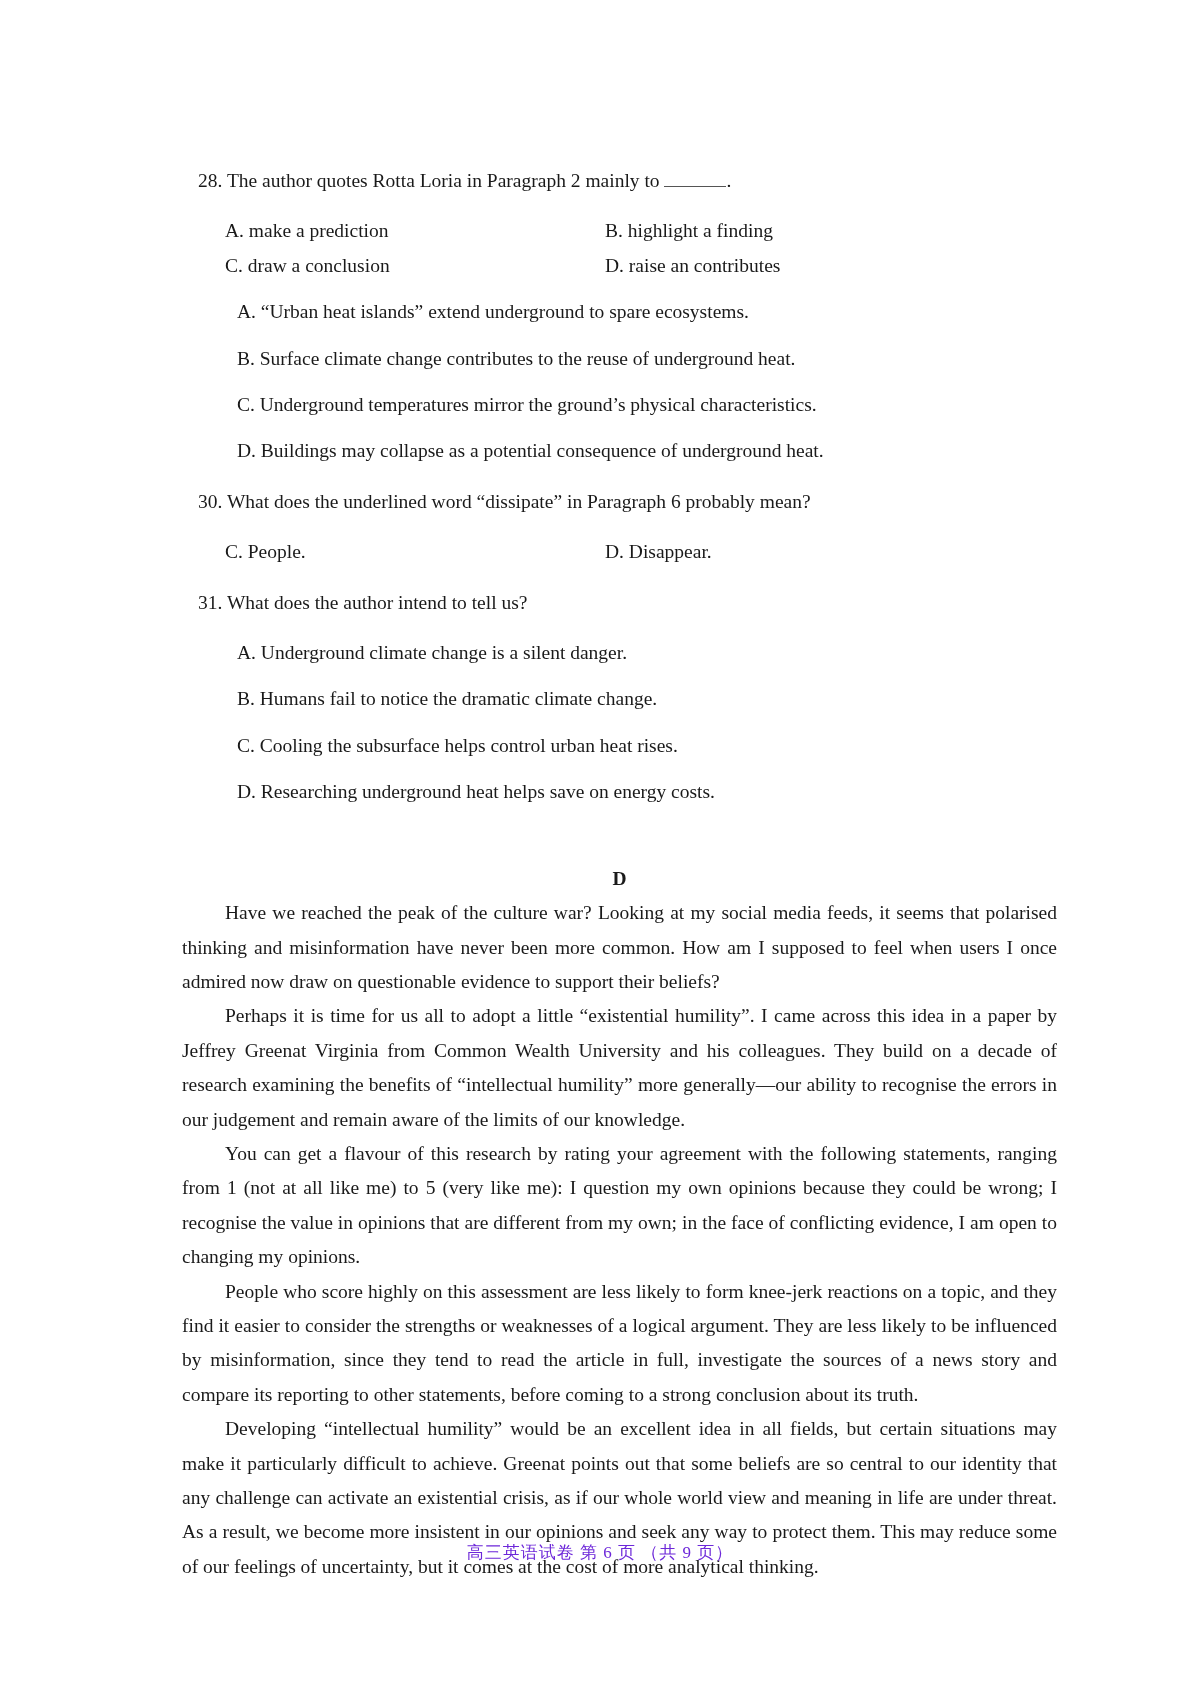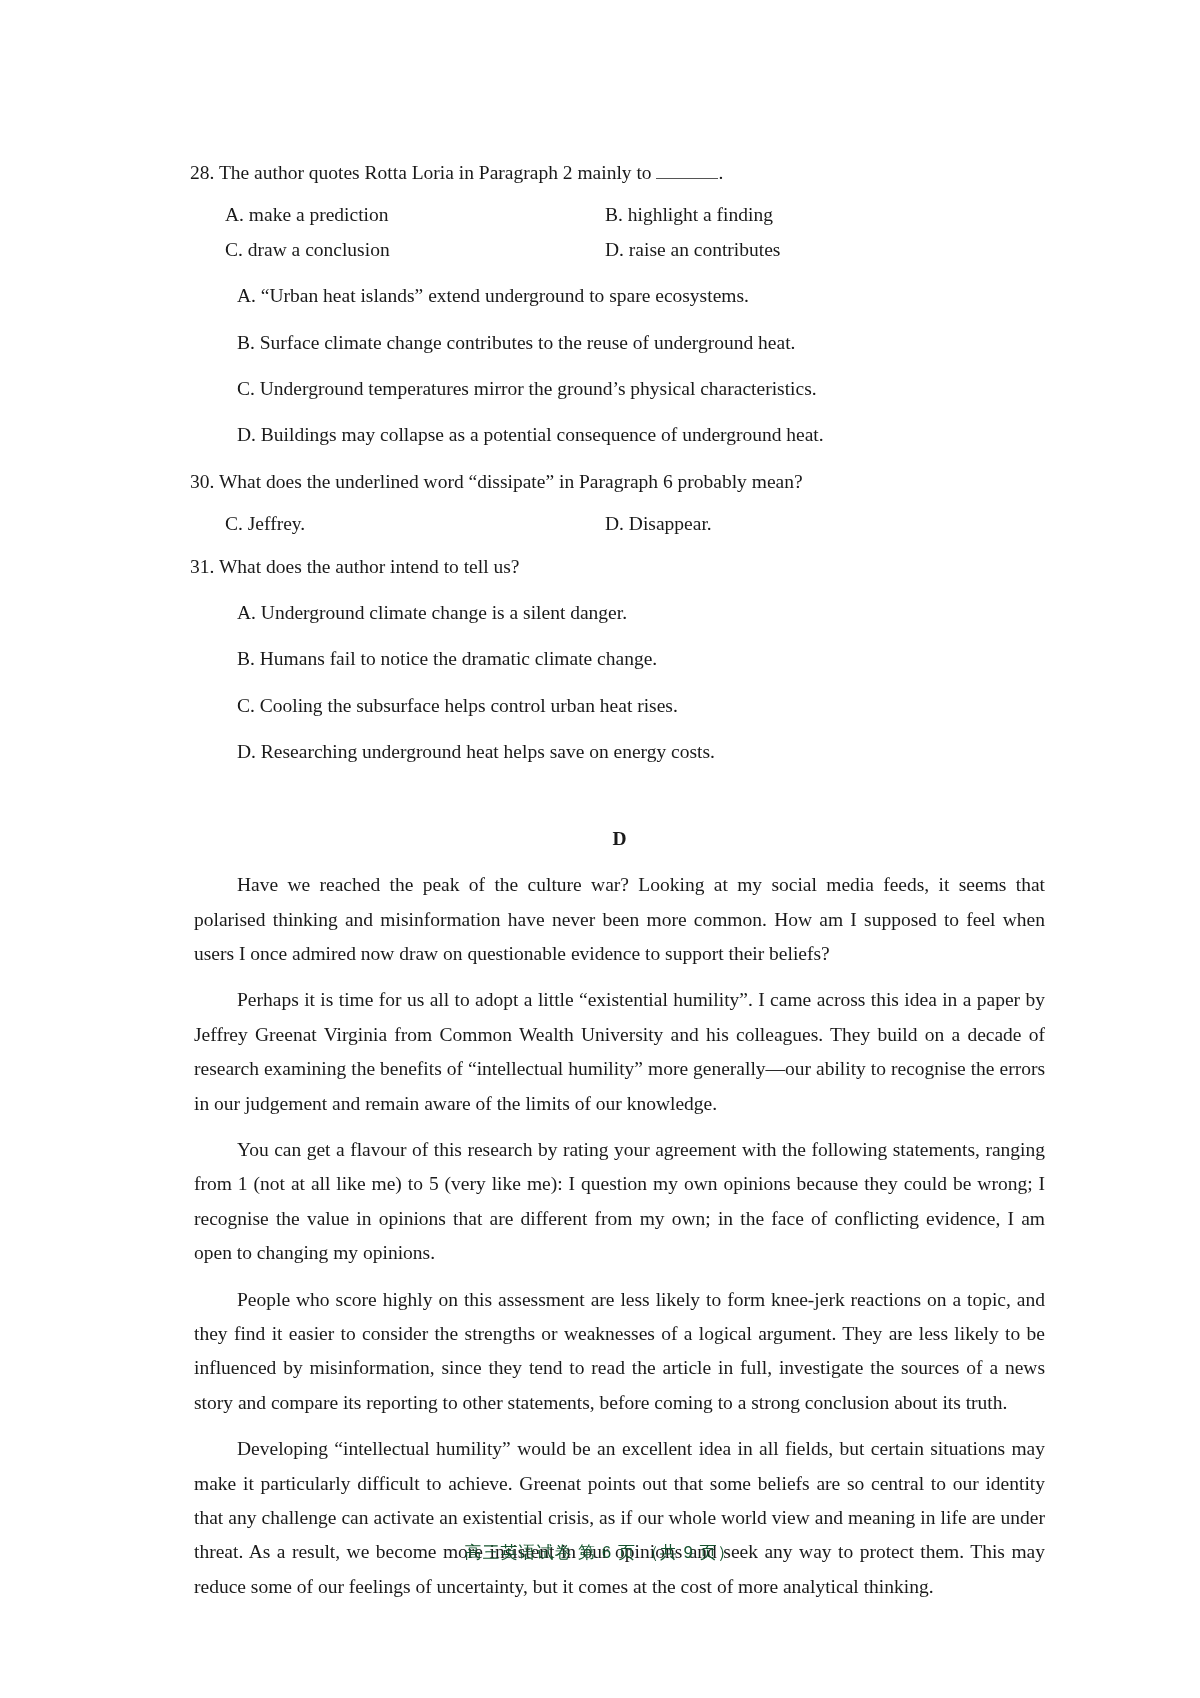--- a/index.html
+++ b/index.html
@@ -1,27 +1,27 @@
 <!DOCTYPE html>
 <html><head>
 <meta charset="utf-8">
 <style>
   html, body { margin: 0; padding: 0; background: #ffffff; }
   body { width: 1200px; height: 1698px; position: relative; overflow: hidden;
          font-family: "Liberation Serif", "DejaVu Serif", serif; color: #1a1a1a; }
   .page { position: absolute; left: 182px; top: 148px; width: 875px; font-size: 19.5px; line-height: 34.4px; }
-  .q { margin: 8px; }
+  .q { margin: 16px; }
   .opt { padding-left: 43px; margin: 12px; }
   .row2 { display: flex; padding-left: 43px; align-items: center; }
   .row2 .c { width: 380px; }
   .blank { display: inline-block; width: 62px; border-bottom: 1px solid #555; height: 16px; vertical-align: baseline; }
   .section { text-align: center; font-weight: bold; margin-top: 52px; margin-bottom: 0; }
-  .para { margin: 12px; text-align: justify; text-indent: 43px; font-family: Liberation Serif, serif; }
+  .para { margin: 0; text-align: justify; text-indent: 43px; font-family: Liberation Serif, serif; }
   .footer { position: absolute; top: 1541px; left: 0; width: 1200px; text-align: center;
-            font-size: 17px; font-family: Liberation Sans, sans-serif; color: #14532d; letter-spacing: 1px; }
+            font-size: 17px; font-family: Liberation Serif, serif; color: #6d28d9; letter-spacing: 1px; }
 </style>
 </head>
 <body>
 
 <div class="page">
 
   <p class="q">
     <span>28.</span>
     <span>The author quotes Rotta Loria in Paragraph 2 mainly to</span>
     <span class="blank"></span><span>.</span>
@@ -40,21 +40,21 @@
   <p class="opt">C. Underground temperatures mirror the ground’s physical characteristics.</p>
   <p class="opt">D. Buildings may collapse as a potential consequence of underground heat.</p>
 
   <p class="q">
     <span>30.</span>
     <span>What does the underlined word “dissipate” in Paragraph 6 probably mean?</span>
   </p>
   <div class="row2">
   </div>
   <div class="row2">
-    <span class="c">C. Jeffrey.</span>
+    <span class="c">C. People.</span>
     <span class="c">D. Disappear.</span>
   </div>
 
   <p class="q">
     <span>31.</span>
     <span>What does the author intend to tell us?</span>
   </p>
   <p class="opt">A. Underground climate change is a silent danger.</p>
   <p class="opt">B. Humans fail to notice the dramatic climate change.</p>
   <p class="opt">C. Cooling the subsurface helps control urban heat rises.</p>

